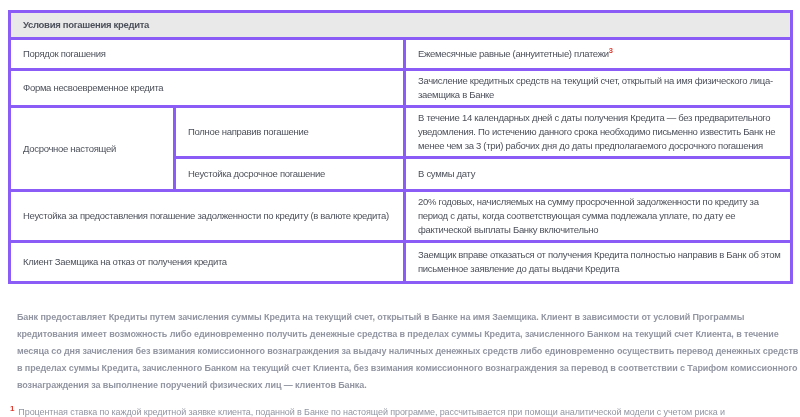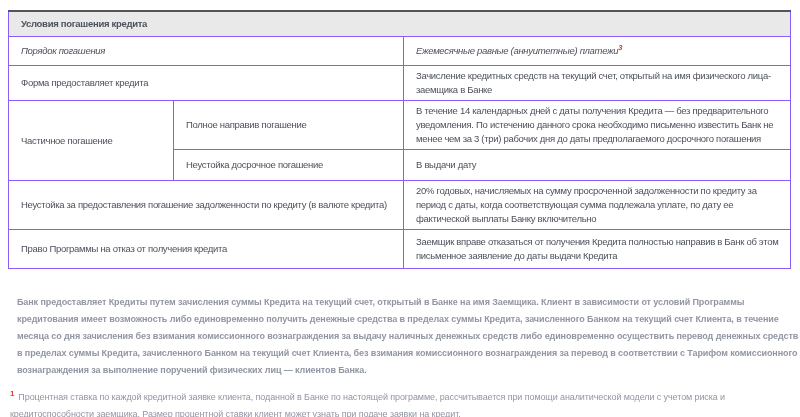--- a/index.html
+++ b/index.html
@@ -13,36 +13,36 @@
 
   
   table.terms {
     border-collapse: collapse;
     table-layout: fixed;
     width: 782px;
     border: 1px solid #d9d9d9;
     border-top: 2px solid #56565a;
   }
   table.terms td {
-    border: 1px solid #8b5cf6;
+    border: 3px solid #8b5cf6;
     font-size: 9.5px;
     letter-spacing: -0.3px;
     line-height: 14px;
     color: #4d515b;
     vertical-align: middle;
     padding: 3px 6px 3px 12px;
   }
   td.th {
     background: #e9e9e9;
     font-weight: bold;
     color: #3e424b;
     height: 18px;
   }
   td.inner { padding-left: 8px; margin-top: 8px; }
-  tr.r1 td { height: 22px; font-style: italic; }
+  tr.r1 td { height: 22px; }
   tr.r3b td { height: 24px; }
   tr.r5 td { height: 32px; }
   sup.fn-ref {
     color: #e03a2f;
     font-size: 7.5px;
     font-weight: bold;
     letter-spacing: 0;
     line-height: 0;
   }
 
@@ -87,38 +87,38 @@
     </colgroup>
     <tbody>
         <tr>
       <td colspan="3" class="th">Условия погашения кредита</td>
     </tr>
     <tr class="r1">
       <td colspan="2">Порядок погашения</td>
       <td class="inner"><span>Ежемесячные равные (аннуитетные) платежи</span><sup class="fn-ref">3</sup></td>
     </tr>
     <tr>
-      <td colspan="2">Форма предоставляет кредита</td>
+      <td colspan="2">Форма несвоевременное кредита</td>
       <td class="inner">Зачисление кредитных средств на текущий счет, открытый на имя физического лица-заемщика в Банке</td>
     </tr>
     <tr>
-      <td rowspan="2">Частичное погашение</td>
+      <td rowspan="2">Досрочное настоящей</td>
       <td class="inner">Полное направив погашение</td>
       <td class="inner">В течение 14 календарных дней с даты получения Кредита — без предварительного уведомления. По истечению данного срока необходимо письменно известить Банк не менее чем за 3 (три) рабочих дня до даты предполагаемого досрочного погашения</td>
     </tr>
     <tr class="r3b">
       <td class="inner">Неустойка досрочное погашение</td>
-      <td class="inner">В выдачи дату</td>
+      <td class="inner">В суммы дату</td>
     </tr>
     <tr>
       <td colspan="2">Неустойка за предоставления погашение задолженности по кредиту (в валюте кредита)</td>
       <td class="inner">20% годовых, начисляемых на сумму просроченной задолженности по кредиту за период с даты, когда соответствующая сумма подлежала уплате, по дату ее фактической выплаты Банку включительно</td>
     </tr>
     <tr class="r5">
-      <td colspan="2">Право Программы на отказ от получения кредита</td>
+      <td colspan="2">Клиент Заемщика на отказ от получения кредита</td>
       <td class="inner">Заемщик вправе отказаться от получения Кредита полностью направив в Банк об этом письменное заявление до даты выдачи Кредита</td>
     </tr>
   </tbody>
     </table>
 
   <div class="body-text">Банк предоставляет Кредиты путем зачисления суммы Кредита на текущий счет, открытый в Банке на имя Заемщика. Клиент в зависимости от условий Программы кредитования имеет возможность либо единовременно получить денежные средства в пределах суммы Кредита, зачисленного Банком на текущий счет Клиента, в течение месяца со дня зачисления без взимания комиссионного вознаграждения за выдачу наличных денежных средств либо единовременно осуществить перевод денежных средств в пределах суммы Кредита, зачисленного Банком на текущий счет Клиента, без взимания комиссионного вознаграждения за перевод в соответствии с Тарифом комиссионного вознаграждения за выполнение поручений физических лиц — клиентов Банка.</div>
 
   <div class="footnotes">
     <div class="footnote"><sup class="fn-num">1</sup><span>Процентная ставка по каждой кредитной заявке клиента, поданной в Банке по настоящей программе, рассчитывается при помощи аналитической модели с учетом риска и кредитоспособности заемщика. Размер процентной ставки клиент может узнать при подаче заявки на кредит.</span></div>
 

